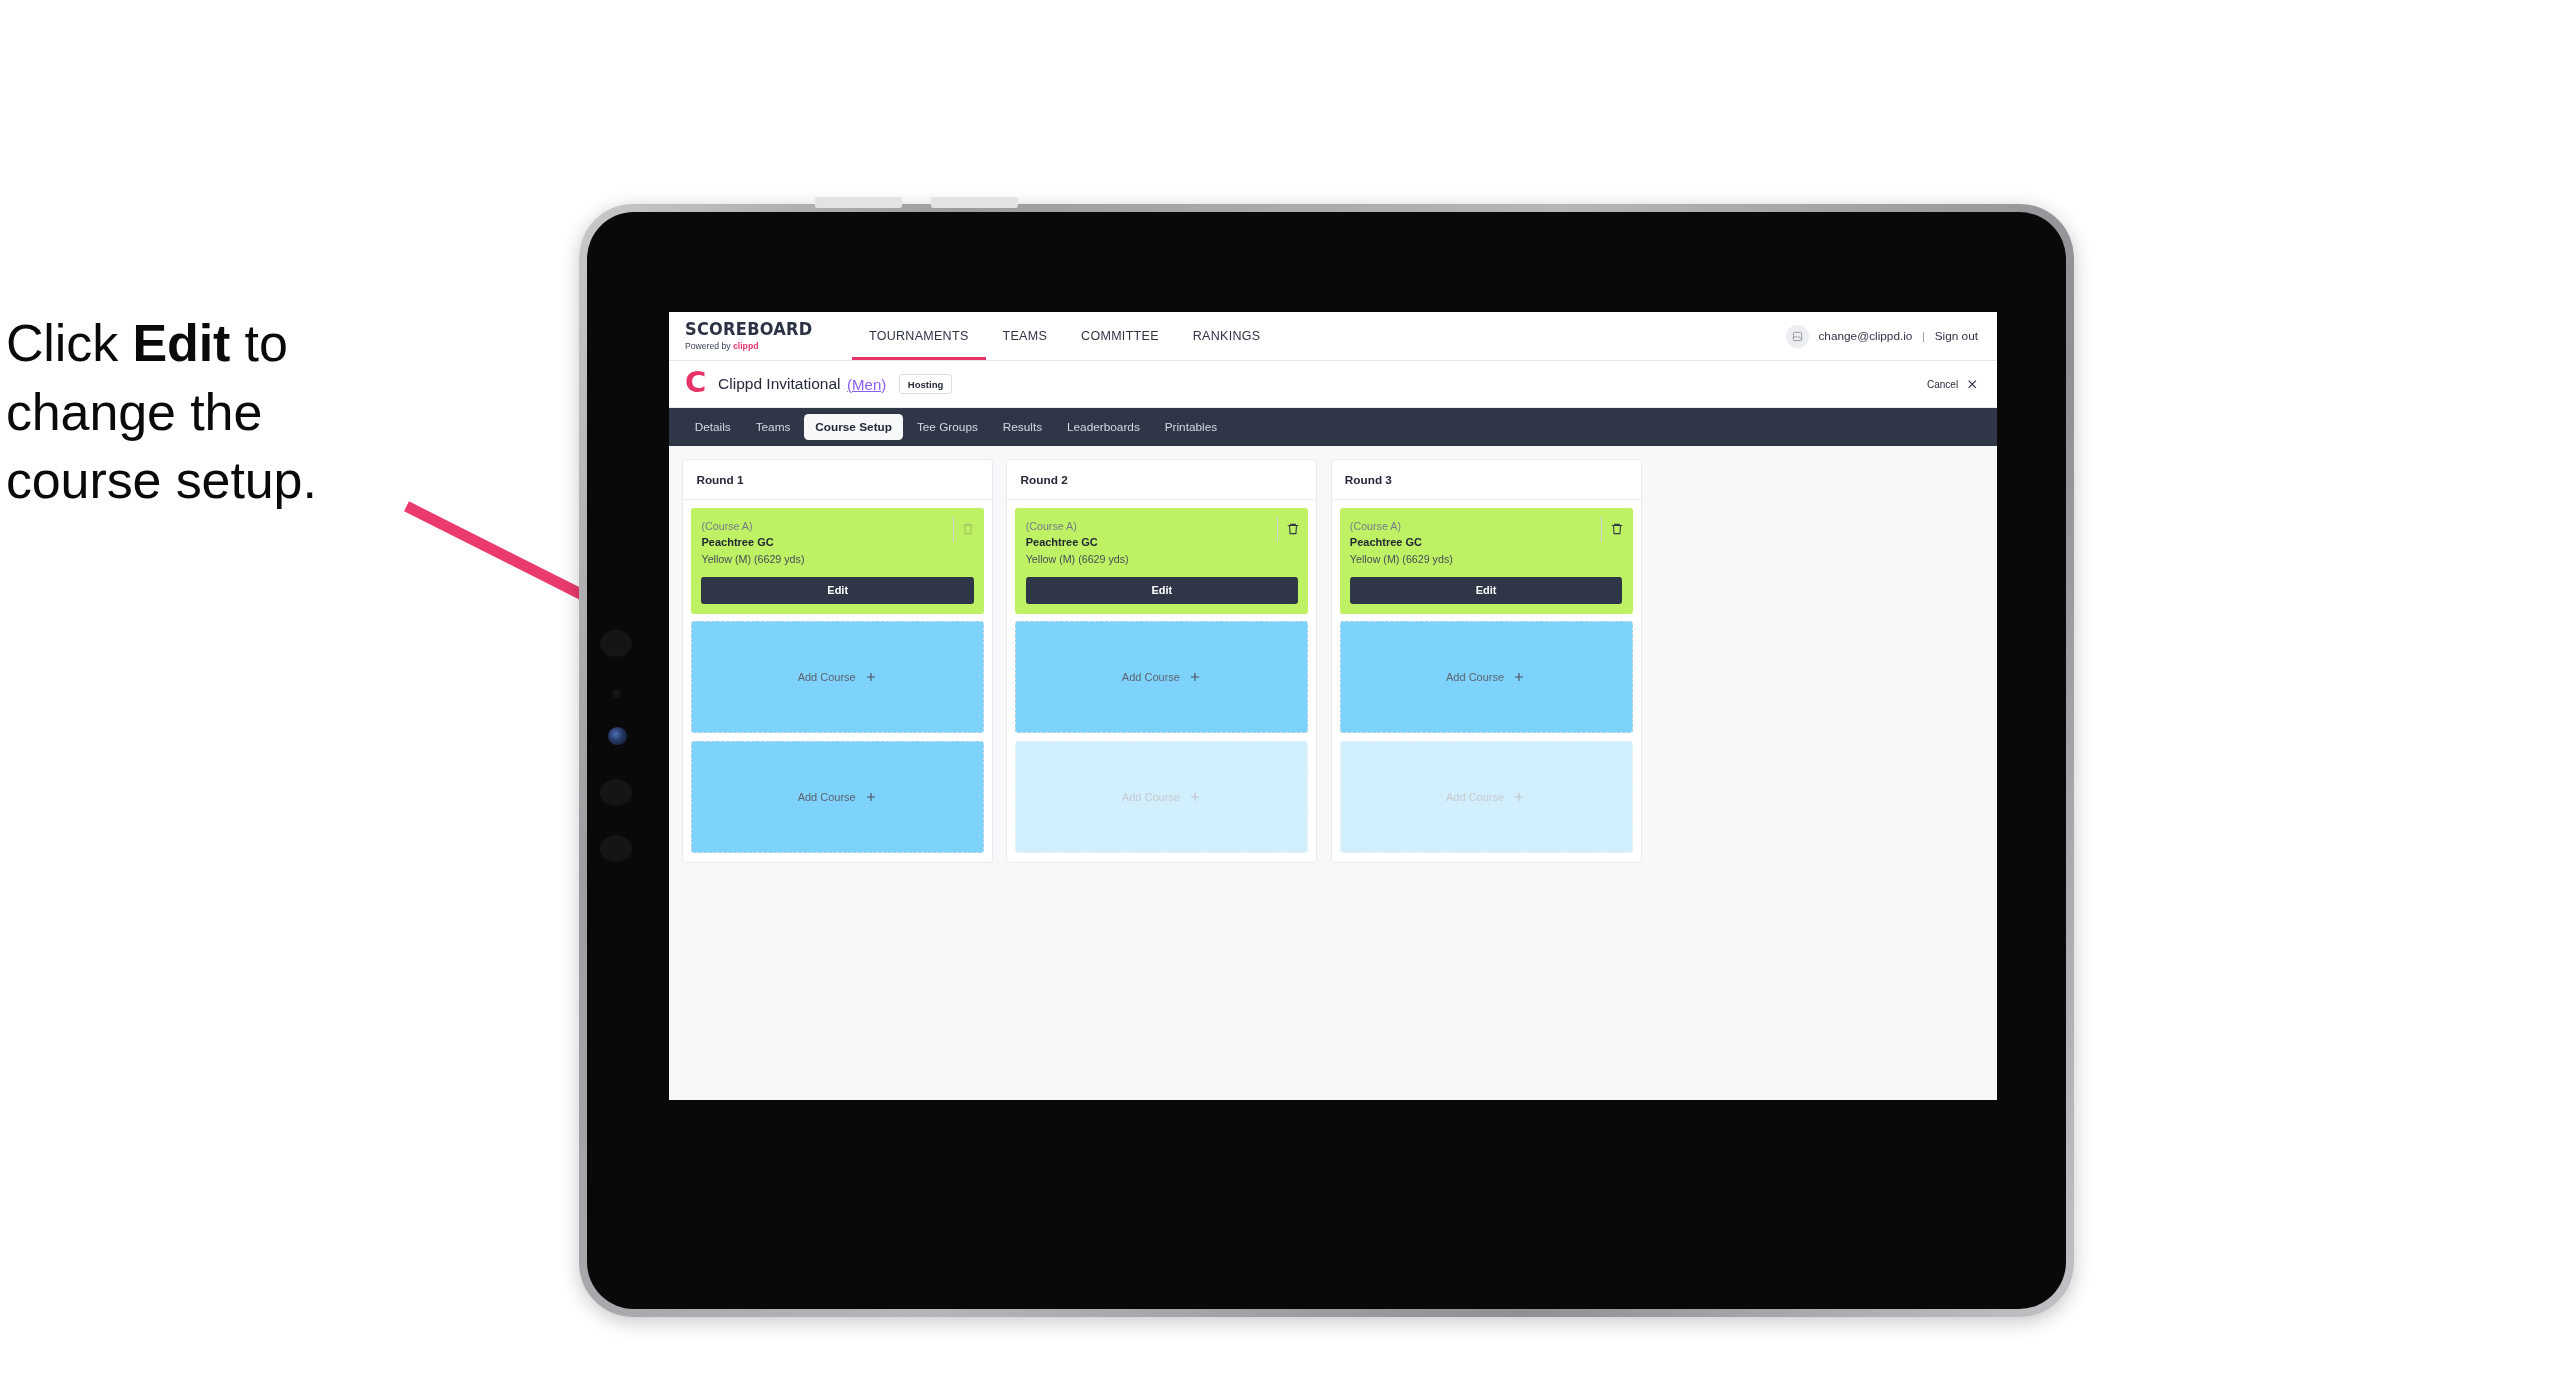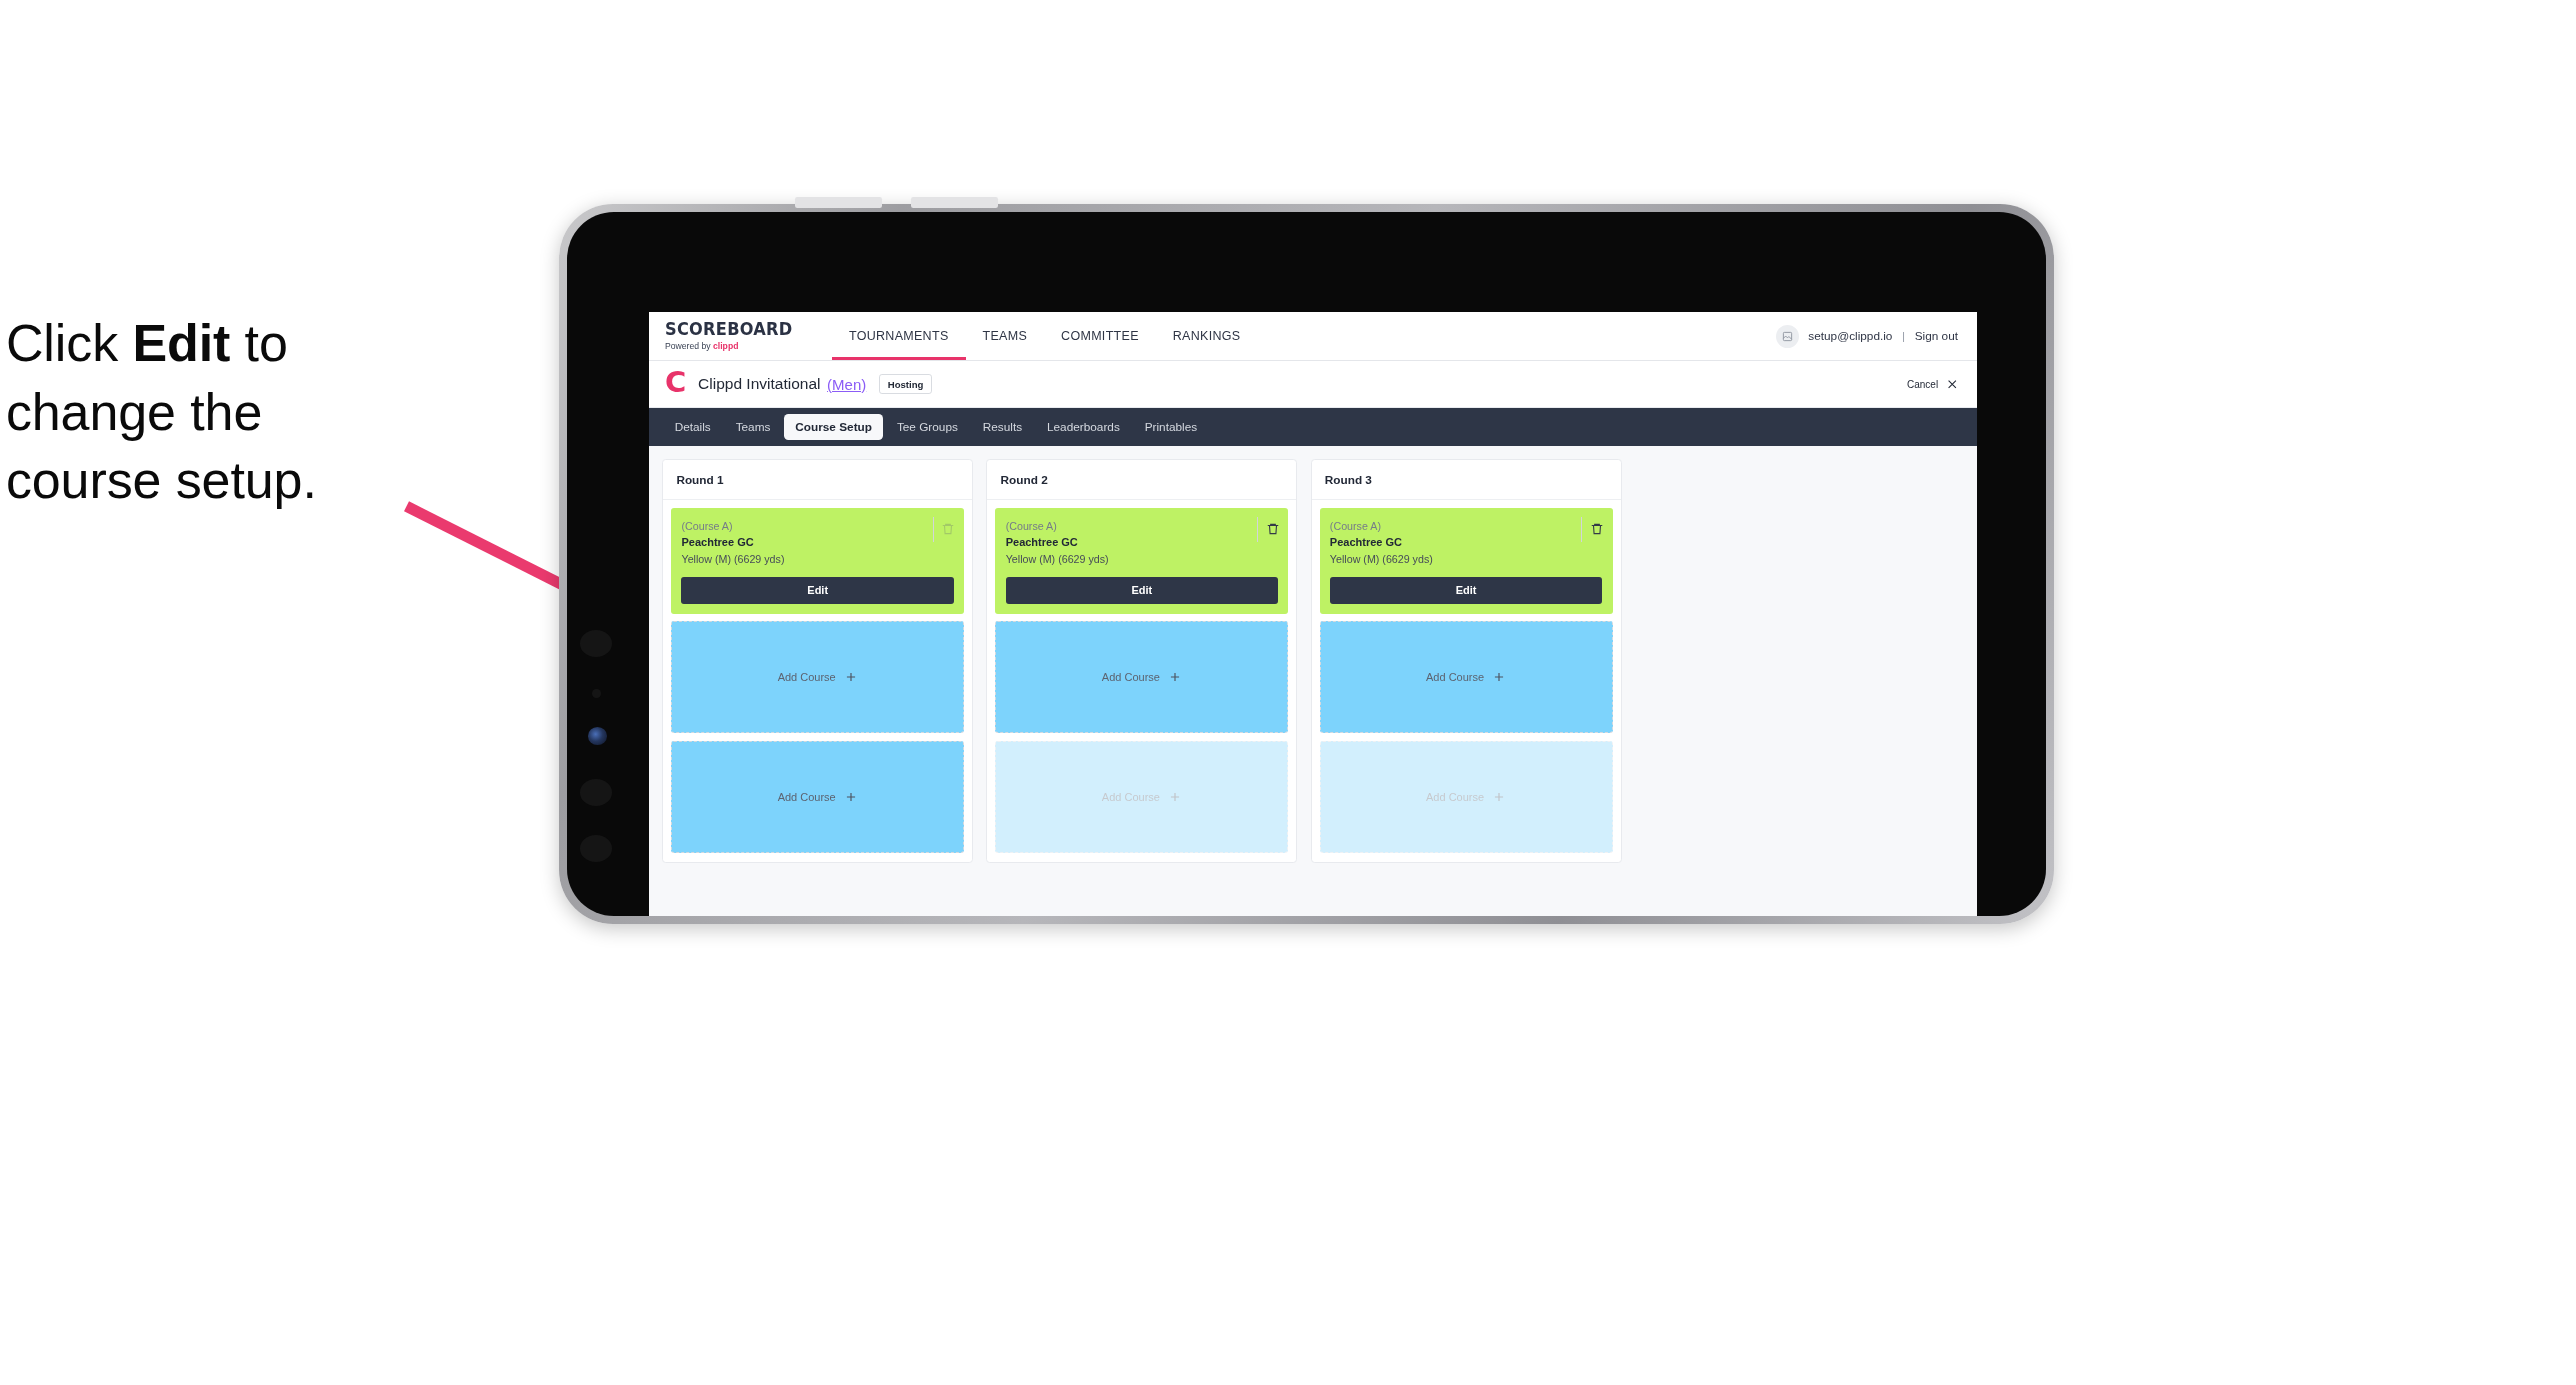--- a/index.html
+++ b/index.html
@@ -40,24 +40,24 @@
     left: 383px;
     top: 456px;
     width: 294px;
     height: 177px;
     pointer-events: none;
   }
 
   
   #tablet {
     position: absolute;
-    left: 559px;
+    left: 579px;
     top: 204px;
     width: 1495px;
-    height: 720px;
+    height: 1113px;
     border-radius: 54px;
     background: linear-gradient(120deg,#c9c9cb 0%,#9d9da1 18%,#b6b6ba 46%,#8f8f94 74%,#c2c2c6 100%);
     padding: 8px;
     box-shadow: 0 4.4px 19px rgba(0,0,0,0.22);
   }
   #tablet-screen {
     position: relative;
     width: 100%;
     height: 100%;
     border-radius: 47px;
@@ -338,21 +338,21 @@
             <div class="nav-item">RANKINGS</div>
           </div>
 
           <div id="topbar-right">
             <div id="avatar">
               <svg width="11" height="11" viewBox="0 0 24 24" fill="none" stroke="#8d939e" stroke-width="2">
                 <rect x="3" y="3" width="18" height="18" rx="2"></rect>
                   <path d="M3 16l5-5 4 4 3-3 6 6"></path>
               </svg>
             </div>
-            <span id="user-email">setup@clippd.io</span>
+            <span id="user-email">change@clippd.io</span>
             <span class="divider-pipe">|</span>
             <span id="signout">Sign out</span>
           </div>
         </div>
 
         <div id="titlerow">
           <span id="clippd-c">C</span>
           <span id="tournament-name">Clippd Invitational</span>
           <span id="tournament-gender">(Men)</span>
           <span id="hosting-badge">Hosting</span>

